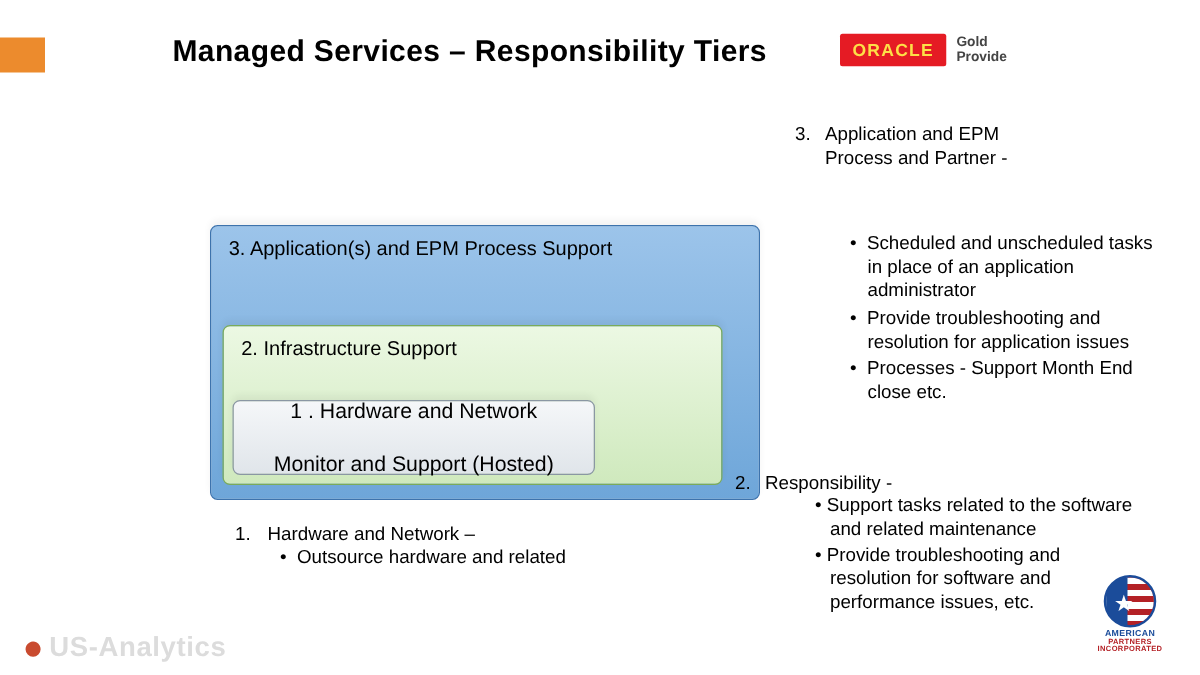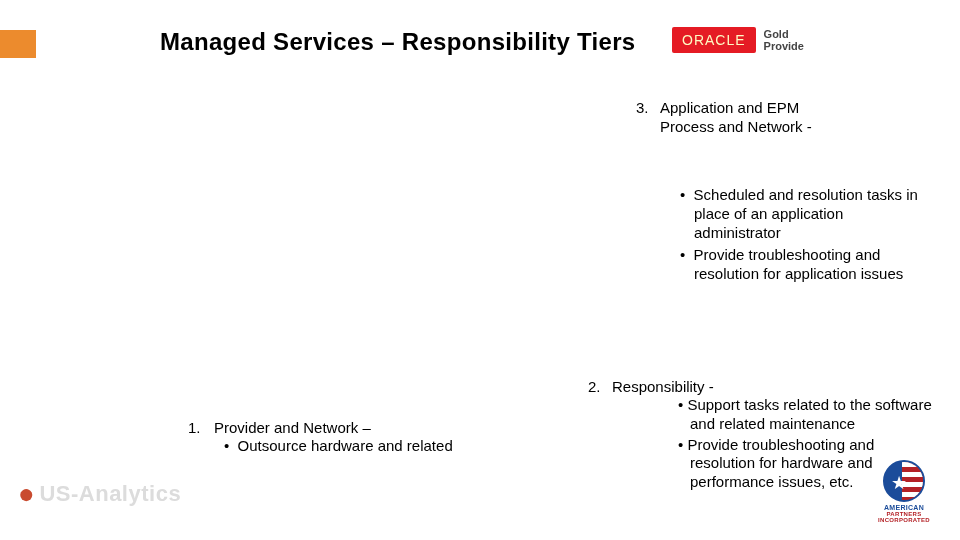--- a/index.html
+++ b/index.html
@@ -3,25 +3,25 @@
 <meta charset="utf-8">
 <style>
   * { box-sizing: border-box; margin: 0; padding: 0; }
   html, body { width: 960px; height: 540px; font-family: Arial, Helvetica, sans-serif; background: #fff; color: #000; overflow: hidden; }
   .slide { position: relative; width: 960px; height: 540px; }
 
   
   .accent { position: absolute; top: 30px; left: 0; width: 36px; height: 28px; background: #ec8b2d; }
 
   
-  .title { position: absolute; top: 28px; left: 160px; font-weight: 700; font-size: 24px; letter-spacing: .3px; }
+  .title { position: absolute; top: 28px; left: 138px; font-weight: 700; font-size: 24px; letter-spacing: .3px; }
 
   
   .badge { position: absolute; top: 24px; left: 672px; width: 180px; height: 32px; display: flex; align-items: center; }
-  .badge .oracle { background: #e51b24; color: #fef9c3; font-weight: 400; font-size: 14px; letter-spacing: 1px; padding: 5px 10px 5px 10px; border-radius: 2px; }
+  .badge .oracle { background: #e51b24; color: #fde047; font-weight: 700; font-size: 14px; letter-spacing: 1px; padding: 5px 10px 5px 10px; border-radius: 2px; }
   .badge .gp { margin-left: 8px; font-size: 11px; line-height: 1.1; color: #444; font-weight: 700; }
 
   
   .tier-stack { position: absolute; top: 180px; left: 168px; width: 452px; height: 226px; }
   .tier { position: absolute; border-radius: 6px; border: 1px solid; display: flex; align-items: flex-start; padding: 10px 14px; font-size: 16px; box-shadow: 0 -4px 6px rgba(0,0,0,0.05); }
   .tier3 { left: 0px;  top: 0px;   width: 440px; height: 220px; background: linear-gradient(#9cc4ea, #6ea6d9); border-color: #3d73ad; }
   .tier2 { left: 10px; top: 80px;  width: 400px; height: 128px; background: linear-gradient(#ecf8e3, #cfe9bd); border-color: #7bab59; }
   .tier1 { left: 18px; top: 140px; width: 290px; height: 60px;  background: linear-gradient(#f5f7f9, #e0e5ea); border-color: #8a97a3; text-align: center; align-items: center; justify-content: center; }
   .tier1 span { display: block; line-height: 1.25; font-size: 17px; }
 
@@ -29,31 +29,31 @@
   .h3 { position: absolute; top: 99px; left: 660px; width: 190px; font-size: 15px; line-height: 1.25; }
   .h3 .num { position: absolute; left: -24px; }
 
   
   .r3 { position: absolute; top: 185px; left: 680px; width: 250px; font-size: 15px; line-height: 1.28; }
   .r3 li {display:block; text-indent: -14px; padding-left: 14px; margin-bottom: 2px; }
 
   
   .h2 { position: absolute; top: 378px; left: 612px; width: 320px; font-size: 15px; line-height: 1.25; }
   .h2 .num { position: absolute; left: -24px; }
-  .r2 { position: absolute; top: 396px; left: 652px; width: 260px; font-size: 15px; line-height: 1.25; margin-left: 26px; }
+  .r2 { position: absolute; top: 396px; left: 652px; width: 260px; font-size: 15px; line-height: 1.25; }
   .r2 li { display:block; text-indent: -12px; padding-left: 12px; margin-bottom: 2px; }
 
   
   .h1 { position: absolute; top: 418px; left: 214px; width: 360px; font-size: 15px; line-height: 1.3; }
   .h1 .num { position: absolute; left: -26px; }
   .r1 { position: absolute; top: 436px; left: 224px; width: 340px; font-size: 15px; line-height: 1.3; }
   .r1 li { display:block; text-indent: -14px; padding-left: 14px; }
 
   
-  .footer-left { position: absolute; bottom: 30px; left: 18px; color: #dcdcdc; font-weight: 700; font-size: 22px; letter-spacing: .5px; }
+  .footer-left { position: absolute; bottom: 6px; left: 18px; color: #dcdcdc; font-weight: 700; font-size: 22px; letter-spacing: .5px; }
   .footer-left .bullet { color: #c94b2f; font-size: 28px; vertical-align: -2px; margin-right: 4px; display:inline-block; }
 
   .footer-right { position: absolute; bottom: 10px; right: 16px; width: 80px; height: 70px; text-align: center; }
   .footer-right .flag { position: relative; width: 42px; height: 42px; margin: 0 auto 2px; border-radius: 50%; background: linear-gradient(90deg,#1b4c9a 45%,#b42126 45%); overflow: hidden; border: 2px solid #1b4c9a; }
   .footer-right .star { position:absolute; left:6px; top:10px; color:#fff; font-size:18px; }
   .footer-right .stripe { position:absolute; right:0; top:0; height:100%; width:55%; background: repeating-linear-gradient(#fff 0 5px,#b42126 5px 10px); }
   .footer-right .txt { font-size: 7px; font-weight: 700; color: #1b4c9a; letter-spacing: .3px; line-height:1; }
   .footer-right .txt2 { font-size: 6px; color: #b42126; font-weight:700; letter-spacing:.3px; }
 </style>
 </head>
@@ -65,42 +65,57 @@
 <h1 class="title">Managed Services – Responsibility Tiers</h1>
 
 <div class="badge">
   <div class="oracle">ORACLE</div>
   <div class="gp">
     <div>Gold</div>
     <div>Provide</div>
   </div>
 </div>
 
+<div class="tier-stack">
+  <div class="tier tier3">
+    <span>3. Application(s) and EPM Process Support</span>
+  </div>
+  <div class="tier tier2">
+    <span>2. Infrastructure Support</span>
+  </div>
+  <div class="tier tier1">
+    <span>
+      <span>1 . Hardware and Network</span><br>
+      <span>Monitor and Support (Hosted)</span>
+    </span>
+  </div>
+</div>
 
 <div class="h3">
   <span class="num">3.</span>
-  <span>Application  and EPM Process and Network -</span>
+  <span>Application  and EPM Process and Partner -</span>
 </div>
 <ul class="r3">
-  <li>•&nbsp;&nbsp;<span>Scheduled and resolution tasks in place of an application administrator</span></li>
+  <li>•&nbsp;&nbsp;<span>Scheduled and unscheduled tasks in place of an application administrator</span></li>
   <li>•&nbsp;&nbsp;<span>Provide troubleshooting and resolution for application issues</span></li>
+  <li>•&nbsp;&nbsp;<span>Processes - Support Month End close etc.</span></li>
 </ul>
 
 <div class="h2">
   <span class="num">2.</span>
   <span>Responsibility -</span>
 </div>
 <ul class="r2">
   <li>•&nbsp;<span>Support tasks related to the software and related maintenance</span></li>
-  <li>•&nbsp;<span>Provide troubleshooting and resolution for hardware and performance issues, etc.</span></li>
+  <li>•&nbsp;<span>Provide troubleshooting and resolution for software and performance issues, etc.</span></li>
 </ul>
 
 <div class="h1">
   <span class="num">1.</span>
-  <span>Provider and Network –</span>
+  <span>Hardware and Network –</span>
 </div>
 <ul class="r1">
   <li>•&nbsp;&nbsp;<span>Outsource hardware and related</span></li>
 </ul>
 
 <div class="footer-left">
   <span class="bullet">●</span><span>US-Analytics</span>
 </div>
 
 <div class="footer-right">

